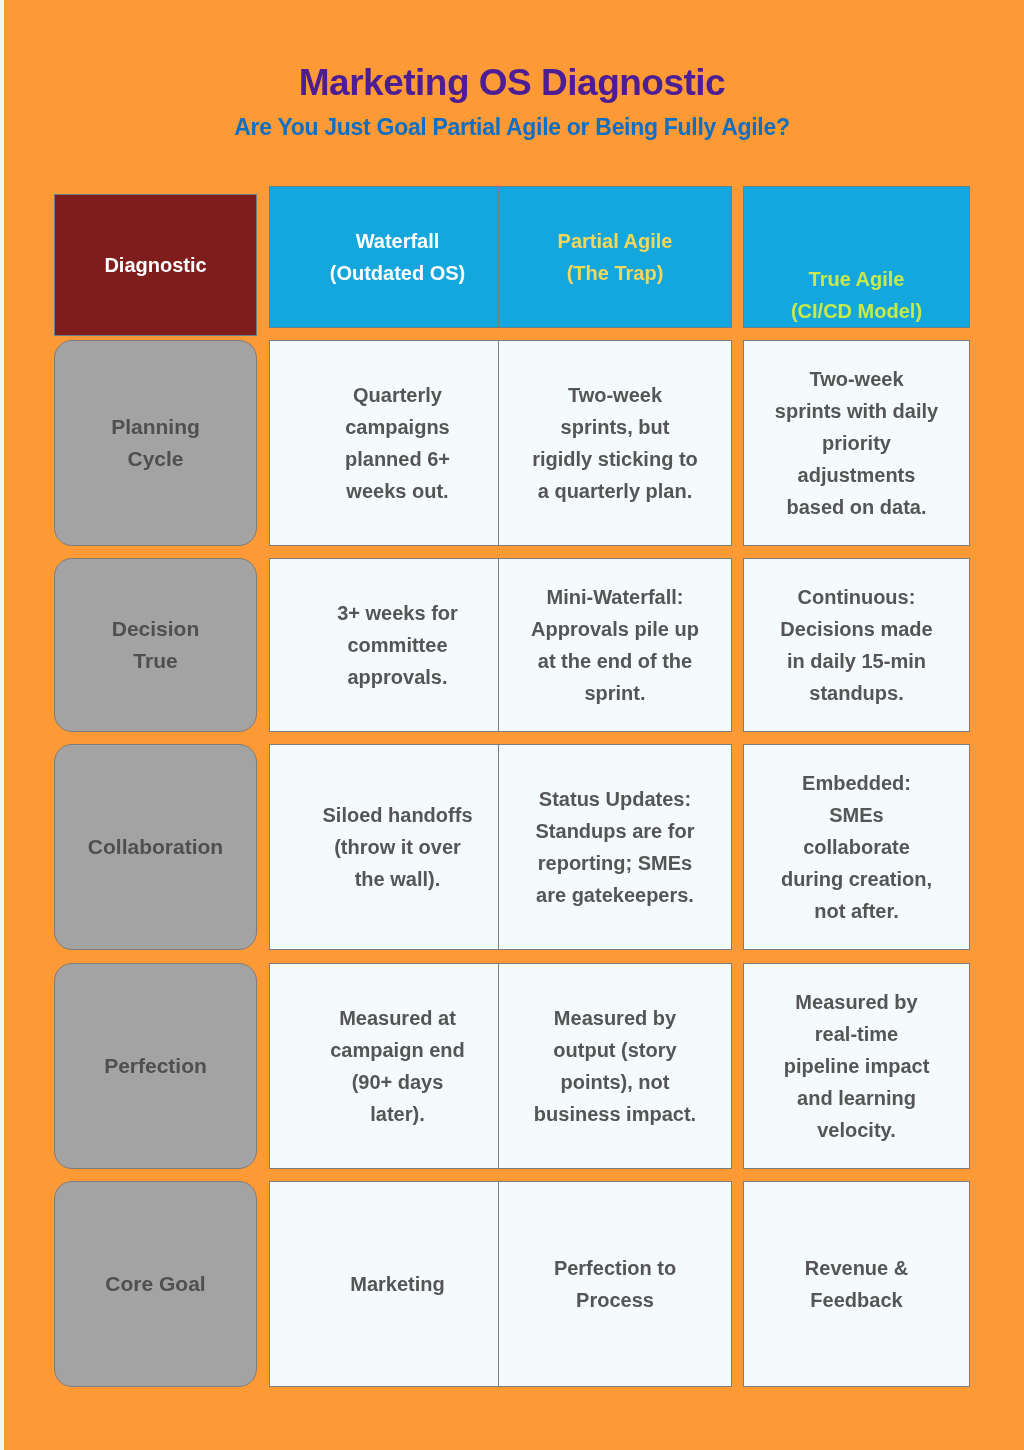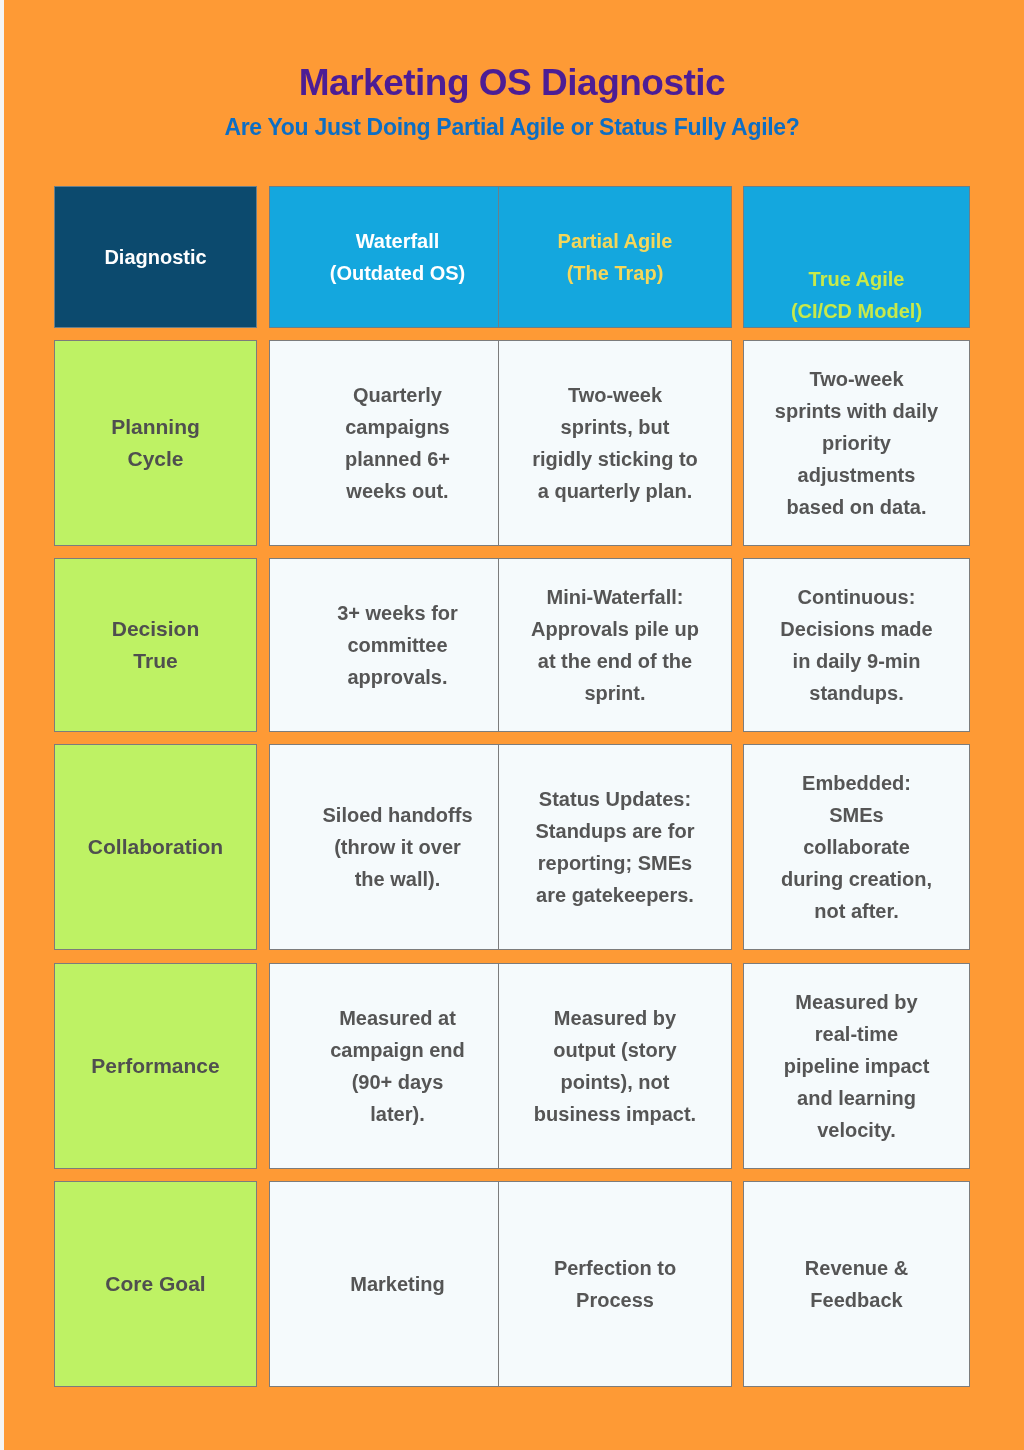--- a/index.html
+++ b/index.html
@@ -18,44 +18,44 @@
     color: #0d6ec4; font-weight: 700; font-size: 23px; letter-spacing: -0.3px;
   }
   .cell {
     position: absolute; box-sizing: border-box;
     display: flex; align-items: center; justify-content: center; text-align: center;
     border: 1.5px solid #7c7c7c;
     font-weight: 700; font-size: 20px; line-height: 32px; color: #555555;
     padding: 0 14px;
   }
   .hdr { background: #14a7de; color: #ffffff; line-height: 32px; border-color: #6a7f8a; }
-  .hdr.diag { background: #0c4a6e; }
+  .hdr.diag { background: #7f1d1d; margin-top: 8px; }
   .hdr.partial { color: #f5d75a; }
   .hdr.true { color: #c8e94a; align-items: flex-end; }
-  .rowlabel { background: #bef264; color: #4f4f4f; font-size: 21px; }
+  .rowlabel { background: #a3a3a3; color: #4f4f4f; font-size: 21px; border-radius: 18px; }
   .body { background: #f5fafc; }
   .c0 { left: 54px; width: 203px; }
   .c1 { left: 269px; width: 257px; }
   .c2 { left: 498px; width: 234px; }
   .c3 { left: 743px; width: 227px; }
   .r0 { top: 186px; height: 142px; }
   .r1 { top: 340px; height: 206px; }
   .r2 { top: 558px; height: 174px; }
   .r3 { top: 744px; height: 206px; }
   .r4 { top: 963px; height: 206px; }
   .r5 { top: 1181px; height: 206px; }
   .txt { white-space: pre-line; display: block; }
 </style>
 </head>
 <body>
 
 <div class="left-edge"></div>
 
 <div class="title">Marketing OS Diagnostic</div>
-<div class="subtitle">Are You Just Doing Partial Agile or Status Fully Agile?</div>
+<div class="subtitle">Are You Just Goal Partial Agile or Being Fully Agile?</div>
 
 <div>
 
   <div class="cell hdr diag c0 r0">
       <span class="txt">Diagnostic</span>
     </div>
   <div class="cell hdr c1 r0">
       <span class="txt">Waterfall
 (Outdated OS)</span>
     </div>
@@ -103,21 +103,21 @@
     </div>
   <div class="cell body c2 r2">
       <span class="txt">Mini-Waterfall:
 Approvals pile up
 at the end of the
 sprint.</span>
     </div>
   <div class="cell body c3 r2">
       <span class="txt">Continuous:
 Decisions made
-in daily 9-min
+in daily 15-min
 standups.</span>
     </div>
 
   <div class="cell rowlabel c0 r3">
       <span class="txt">Collaboration</span>
     </div>
   <div class="cell body c1 r3">
       <span class="txt">Siloed handoffs
 (throw it over
 the wall).</span>
@@ -130,21 +130,21 @@
     </div>
   <div class="cell body c3 r3">
       <span class="txt">Embedded:
 SMEs
 collaborate
 during creation,
 not after.</span>
     </div>
 
   <div class="cell rowlabel c0 r4">
-      <span class="txt">Performance</span>
+      <span class="txt">Perfection</span>
     </div>
   <div class="cell body c1 r4">
       <span class="txt">Measured at
 campaign end
 (90+ days
 later).</span>
     </div>
   <div class="cell body c2 r4">
       <span class="txt">Measured by
 output (story

